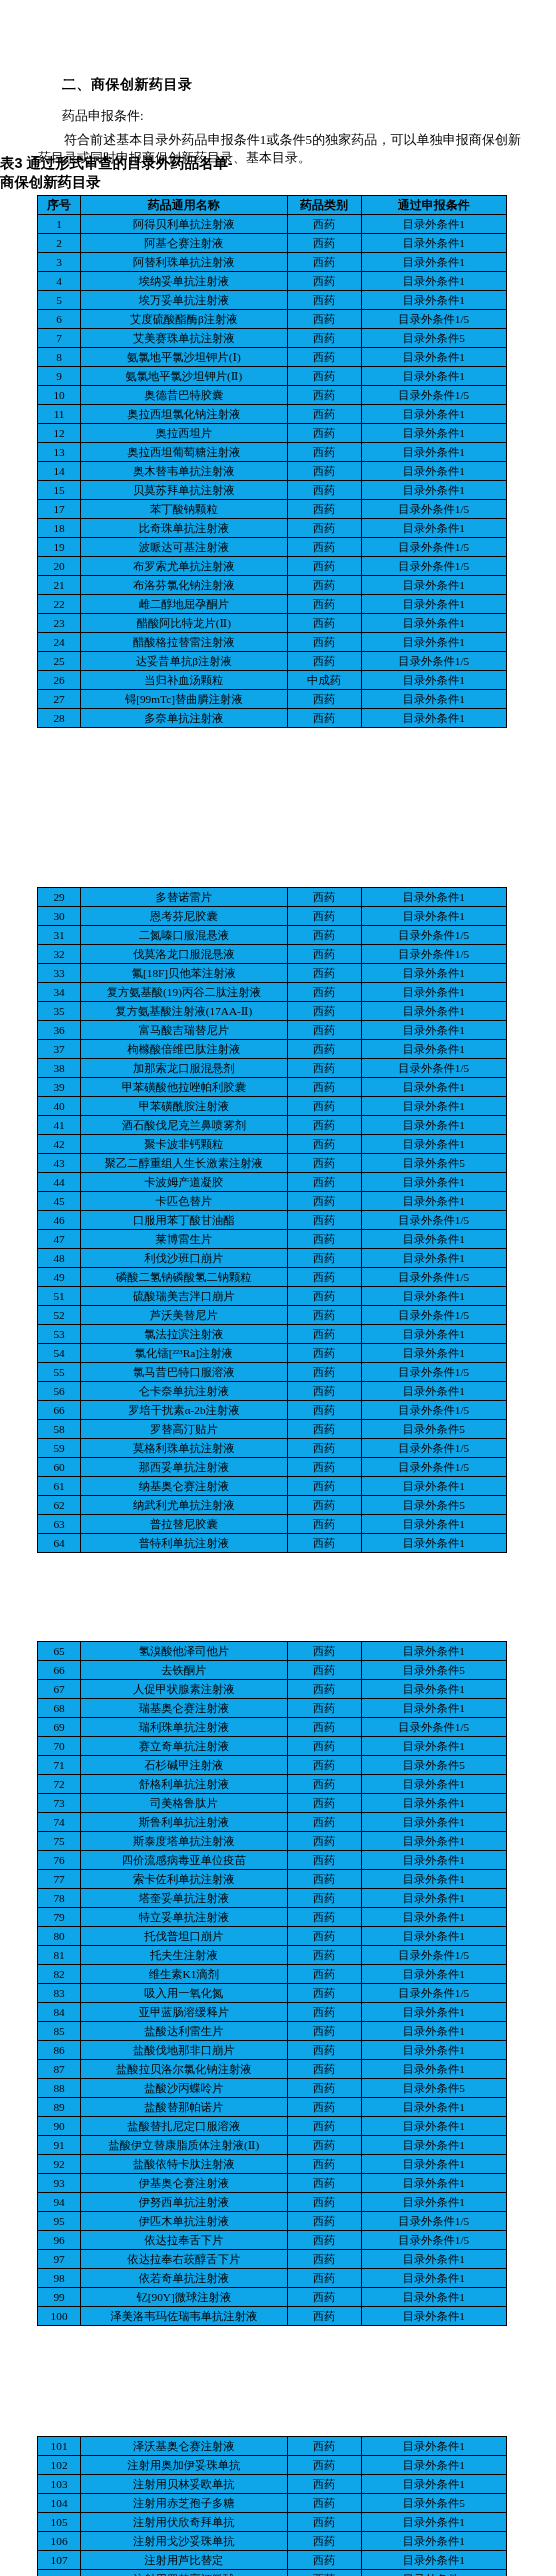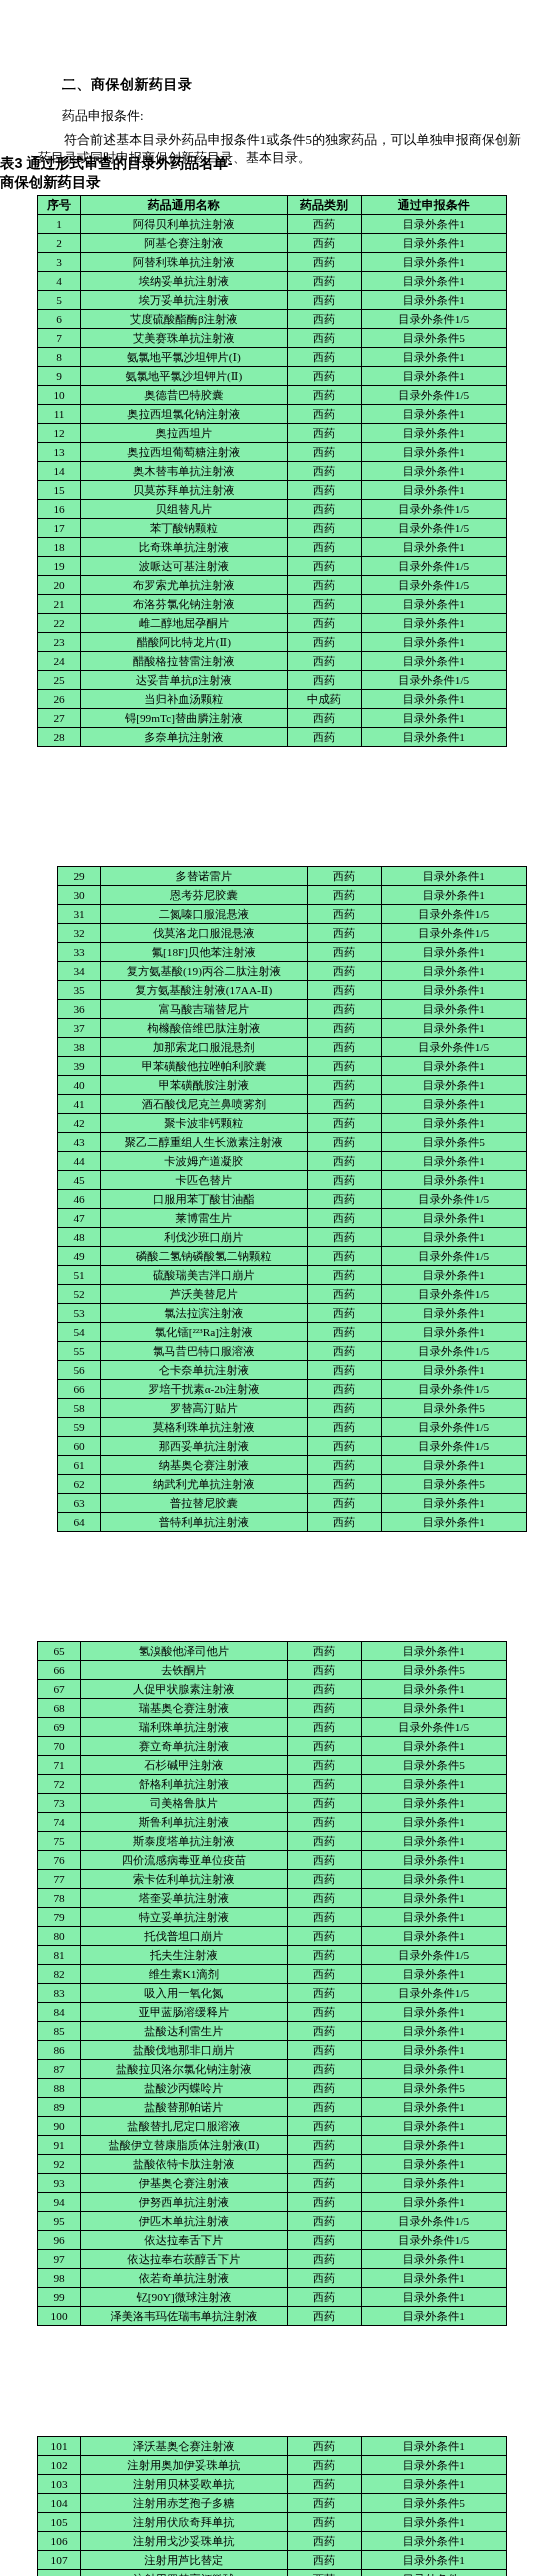--- a/index.html
+++ b/index.html
@@ -22,26 +22,26 @@
     font-size:13px;line-height:18px;text-indent:2em;color:#000;
     text-align:justify;
   }
   .ttitle{
     position:absolute;top:154px;left:0;width:556px;
     font-family:"Liberation Sans","DejaVu Sans",sans-serif;
     font-weight:bold;font-size:14.4px;line-height:19px;color:#000;
   }
   .block{position:absolute;left:37px;width:470px;}
   #block-0{top:195px;}
-  #block-1{top:866px;margin-left:20px;}
+  #block-1{top:887px;}
   #block-2{top:1641px;border-radius:30px;}
   #block-3{top:2436px;}
   table.drugs{
     width:100%;border-collapse:collapse;table-layout:fixed;
-    border:1.5px solid #000;background:#86efac;
+    border:1.5px solid #000;background:#0ea5e9;
   }
   table.drugs col.c-num{width:9.2%;}
   table.drugs col.c-name{width:44%;}
   table.drugs col.c-cat{width:15.8%;}
   table.drugs col.c-cond{width:31%;}
   table.drugs th,table.drugs td{
     border:1px solid #000;height:18px;padding:0 2.1px;
     text-align:center;vertical-align:middle;overflow:hidden;white-space:nowrap;
   }
   table.drugs th{
@@ -168,26 +168,20 @@
               <td>西药</td>
               <td>目录外条件1</td>
             </tr>
             <tr>
               <td>15</td>
               <td>贝莫苏拜单抗注射液</td>
               <td>西药</td>
               <td>目录外条件1</td>
             </tr>
             <tr>
-              <td>16</td>
-              <td>贝组替凡片</td>
-              <td>西药</td>
-              <td>目录外条件1/5</td>
-            </tr>
-            <tr>
               <td>17</td>
               <td>苯丁酸钠颗粒</td>
               <td>西药</td>
               <td>目录外条件1/5</td>
             </tr>
             <tr>
               <td>18</td>
               <td>比奇珠单抗注射液</td>
               <td>西药</td>
               <td>目录外条件1</td>

